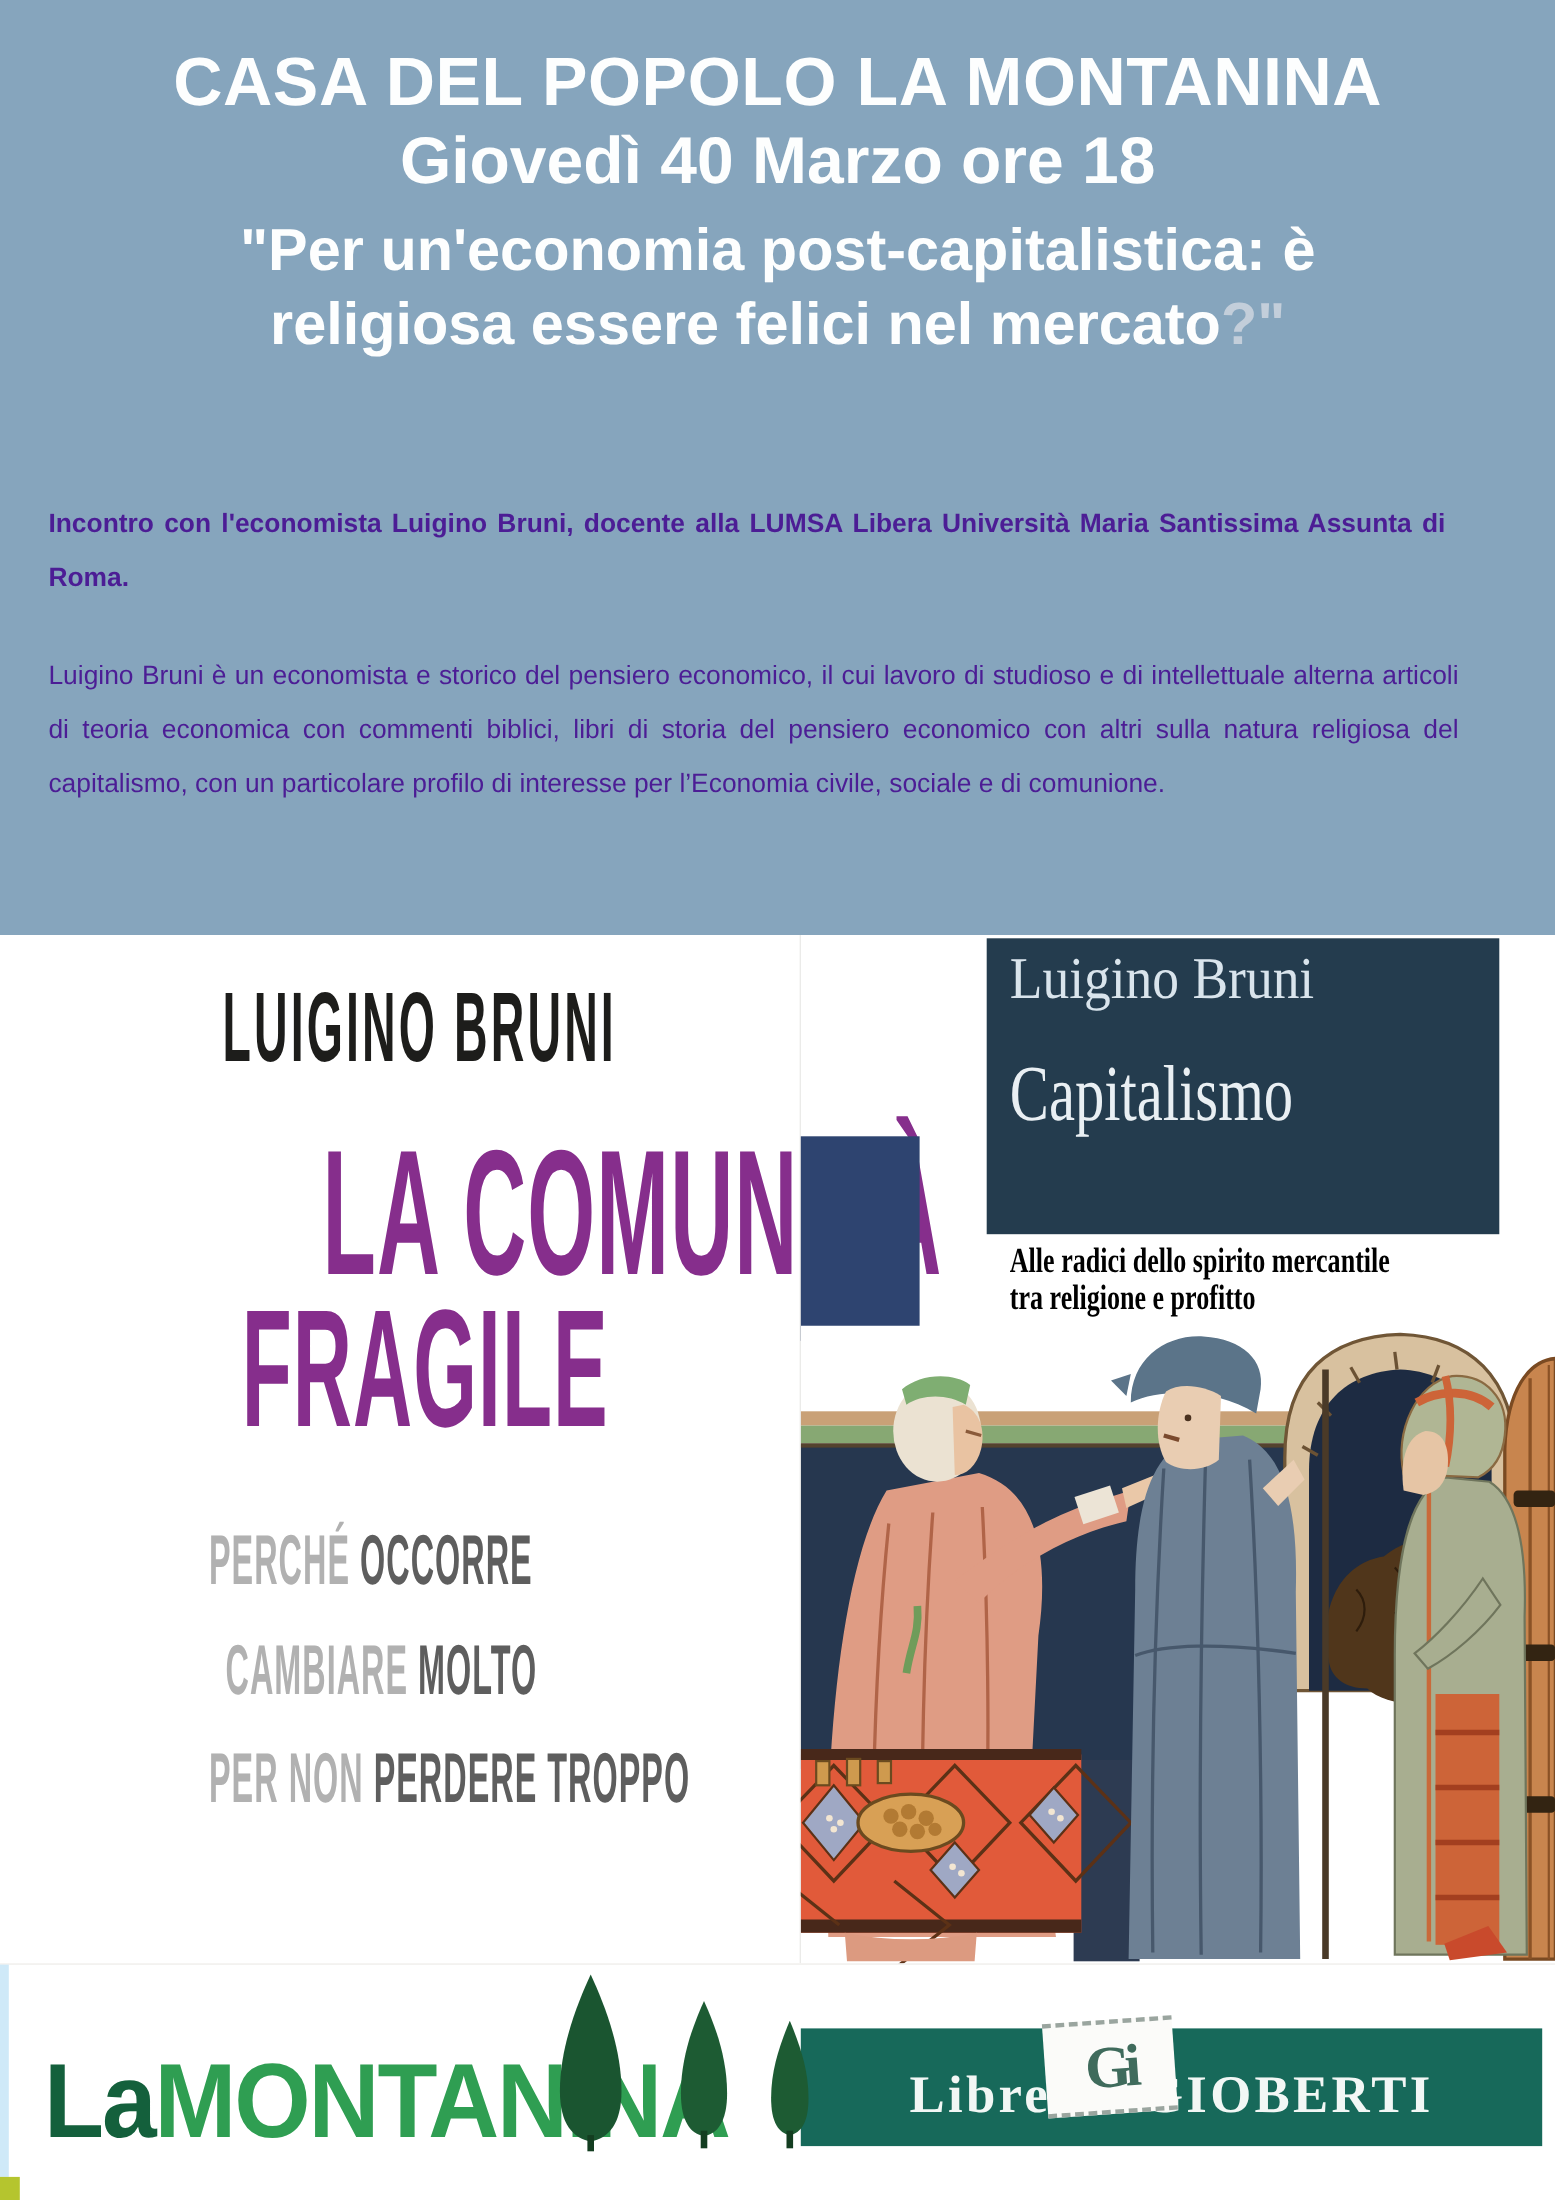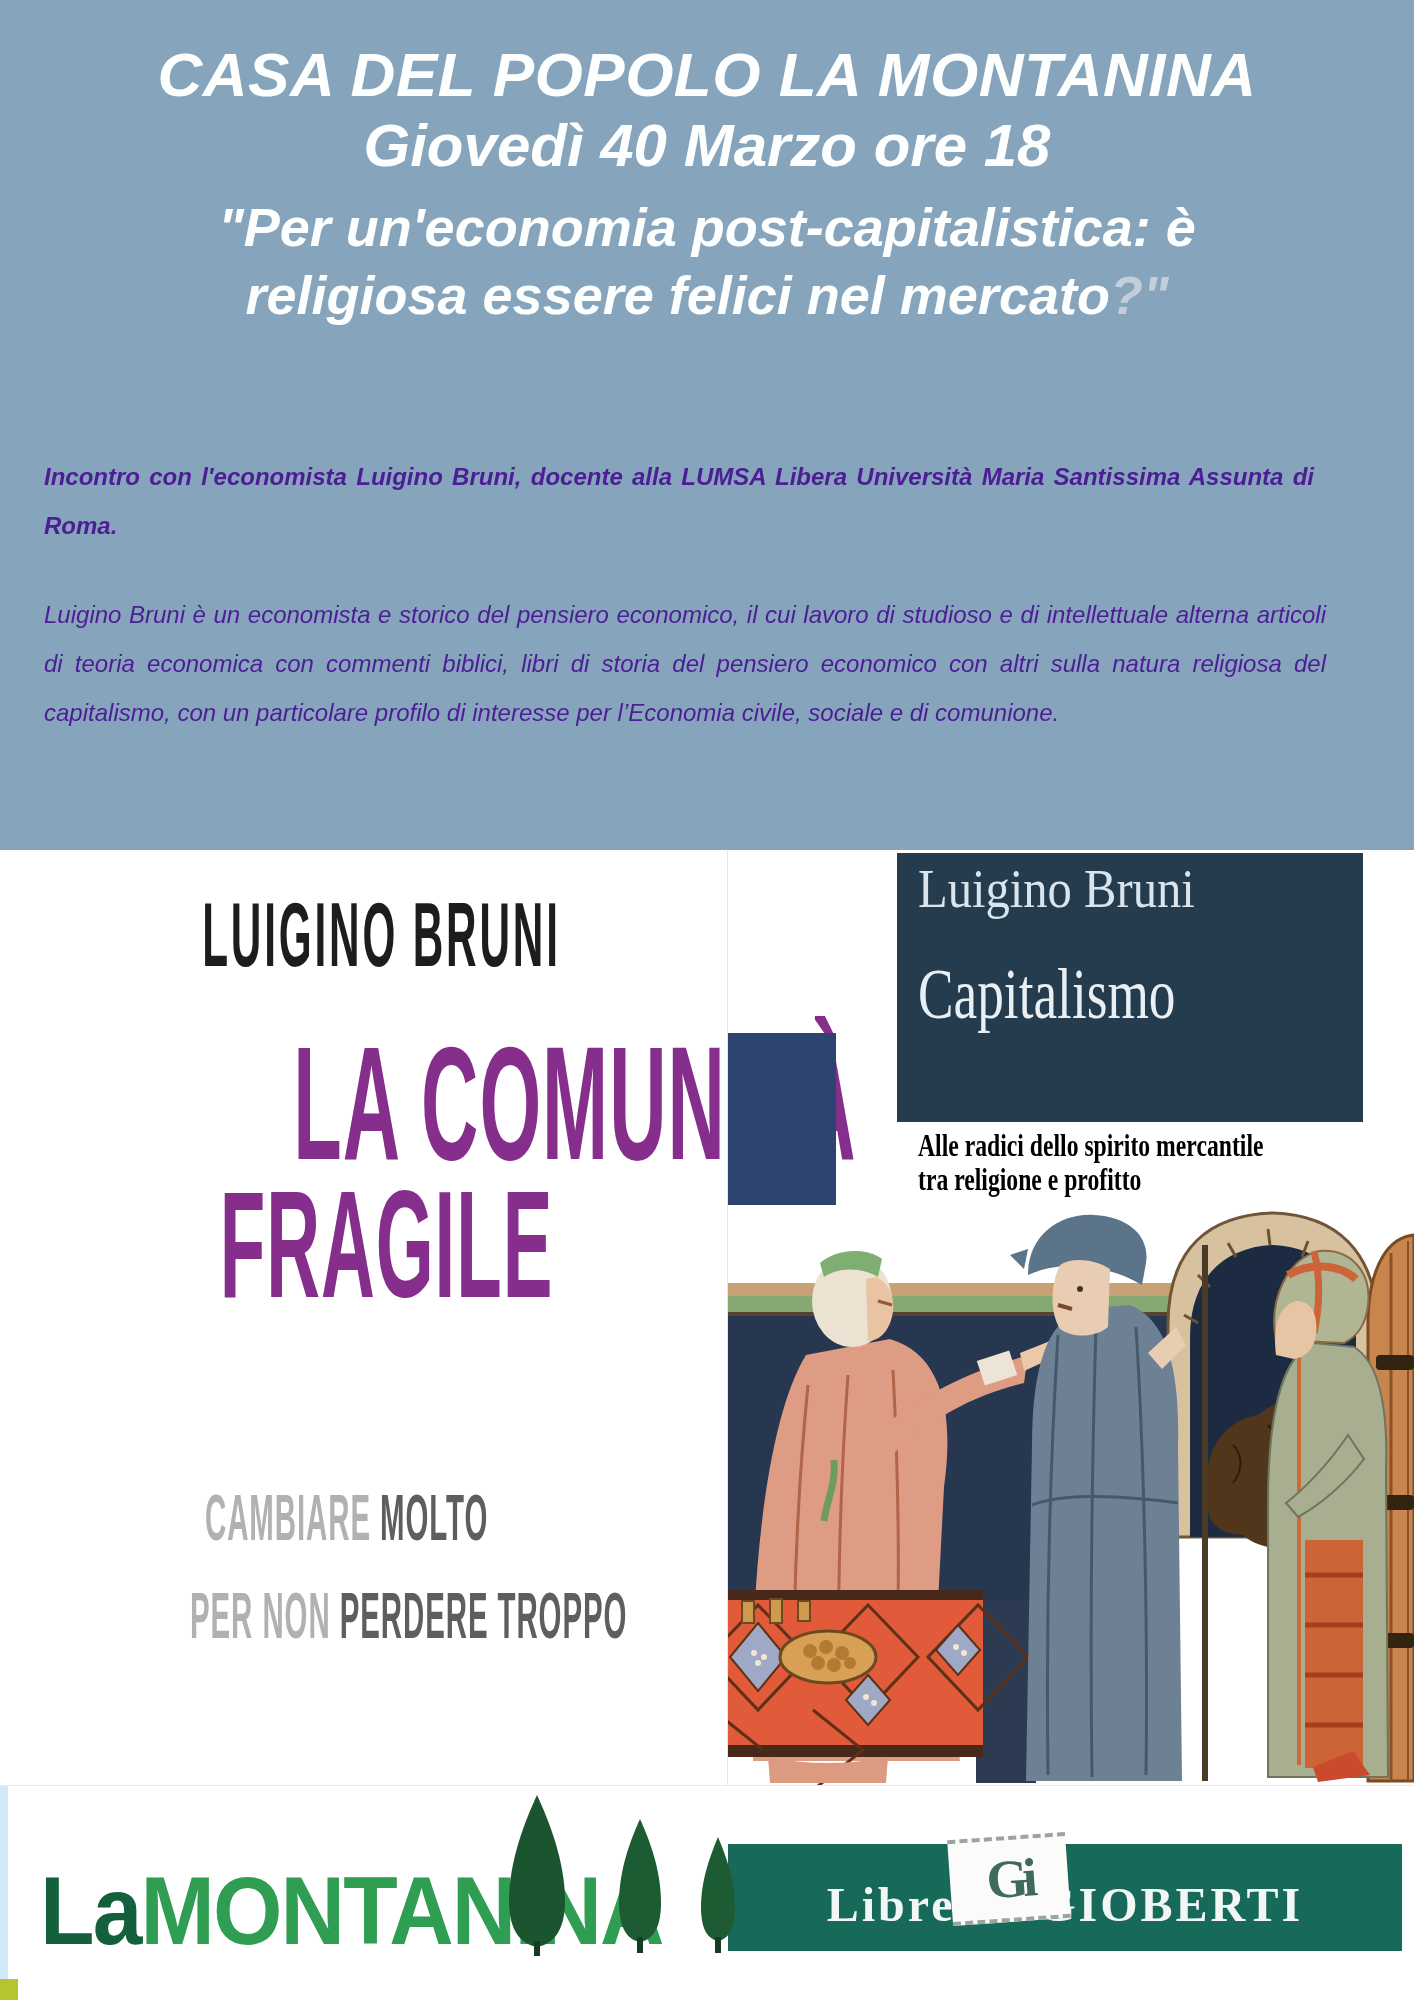--- a/index.html
+++ b/index.html
@@ -2,21 +2,21 @@
 <html><head>
 <meta charset="utf-8">
 <style>
   html,body{margin:0;padding:0;background:#ffffff;}
   #poster{position:relative;width:1414px;height:2000px;overflow:hidden;
           font-family:"Liberation Sans",sans-serif;background:#ffffff;}
   .abs{position:absolute;}
   .nowrap{white-space:nowrap;}
 
   
-  #hero{left:0;top:0;width:1414px;height:850px;background:#86a5bd;font-style:italic;}
+  #hero{left:0;top:0;width:1414px;height:850px;background:#86a5bd;}
   .hero-line{left:0;width:1414px;text-align:center;color:#fdfefe;font-weight:bold;line-height:1.08;}
   #title1{top:42px;font-size:62px;letter-spacing:.5px;}
   #title2{top:114px;font-size:60px;}
   #quote1{top:198px;font-size:54px;}
   #quote2{top:266px;font-size:54px;}
   #quote2 .q-suffix{color:#c3ceda;}
   .hero-par{left:44px;width:1282px;color:#4c1d95;font-size:24px;line-height:49px;
             text-align:justify;}
   #intro{top:428px;font-weight:bold;width:1270px;}
   #bio{top:566px;font-weight:normal;}
@@ -97,20 +97,23 @@
 
     <div id="lb-author" class="abs">
       <span class="condC">LUIGINO BRUNI</span>
     </div>
     <div id="lb-title1" class="abs">
       <span class="condC">LA COMUNITÀ</span>
     </div>
     <div id="lb-title2" class="abs">
       <span class="condC">FRAGILE</span>
     </div>
+    <div id="lb-sub1" class="abs lb-sub">
+      <span class="condL"><span class="w-light">PERCHÉ </span><span class="w-dark">OCCORRE</span></span>
+    </div>
     <div id="lb-sub2" class="abs lb-sub">
       <span class="condL"><span class="w-light">CAMBIARE </span><span class="w-dark">MOLTO</span></span>
     </div>
     <div id="lb-sub3" class="abs lb-sub">
       <span class="condL"><span class="w-light">PER NON </span><span class="w-dark">PERDERE TROPPO</span></span>
     </div>
 
     <div id="navy-square" class="abs"></div>
 
     <div id="rb-panel" class="abs"></div>

